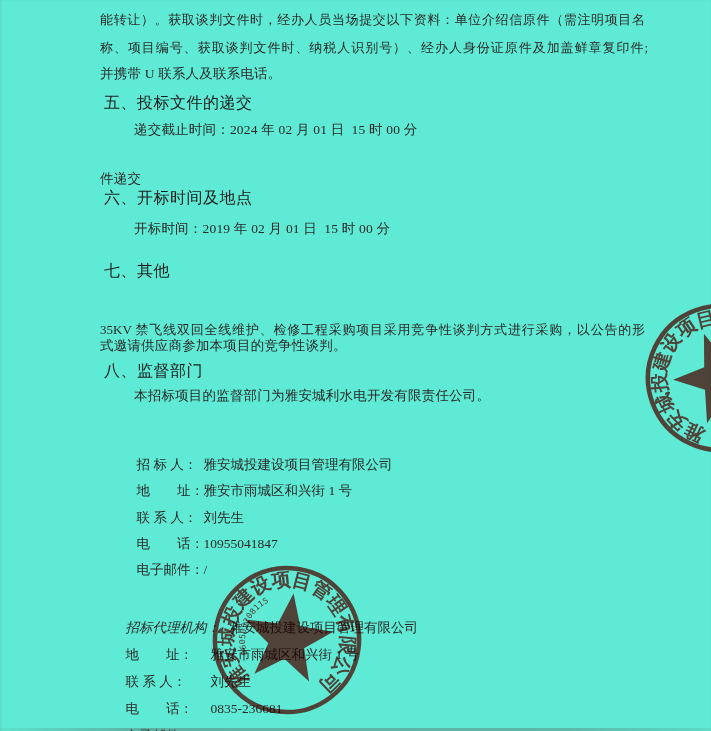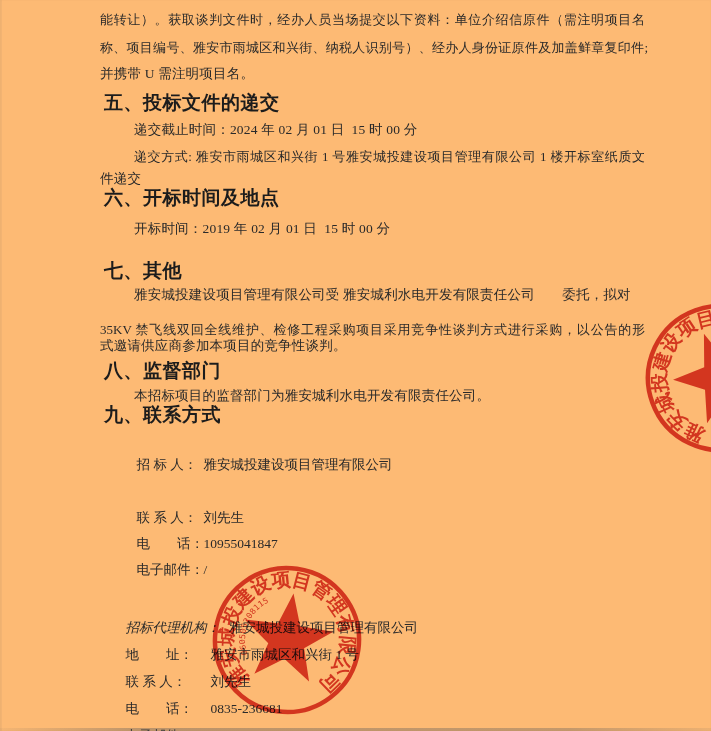--- a/index.html
+++ b/index.html
@@ -1,19 +1,19 @@
 <!DOCTYPE html>
 <html><head>
 <meta charset="utf-8">
 <style>
   html,body{margin:0;padding:0;background:#e8e8e8;}
   .page{
     position:relative;
     width:711px;height:731px;
-    background:#fdba74;
+    background:#5eead4;
     overflow:hidden;
     font-family:"Liberation Serif","DejaVu Serif",serif;
     color:#2a2a2a;
     box-shadow:inset 0 0 2px rgba(0,0,0,0.05);
   }
   .line{
     position:absolute;
     white-space:pre;
     font-size:13.5px;
     line-height:20px;
@@ -21,22 +21,22 @@
     color:#2a2a2a;
   }
   .just{
     white-space:normal;
     font-size:13px;
     text-align:justify;
     text-align-last:justify;
     letter-spacing:0;
   }
   .heading{
-    font-weight:bold;
-    font-size:19px;
+    font-weight:normal;
+    font-size:16px;
     line-height:22px;
     color:#1c1c1c;
     letter-spacing:0.5px;
   }
   .c-row{position:absolute;white-space:pre;font-size:13.5px;line-height:20px;color:#2a2a2a;}
   .c-label{display:inline-block;vertical-align:top;}
   .c1 .c-label{width:67px;}
   .c2 .c-label{width:85px;}
   .c2.first .c-label{width:auto;margin-right:9px;font-style:italic;}
   .stamp{
@@ -56,43 +56,43 @@
     position:absolute;left:0;top:0;bottom:0;width:2px;
     background:rgba(100,100,100,0.07);
   }
 </style>
 </head>
 <body>
 
 <div class="page">
 
   <div class="line just" style="top:10px;left:100px;width:545px;">能转让）。获取谈判文件时，经办人员当场提交以下资料：单位介绍信原件（需注明项目名</div>
-  <div class="line just" style="top:38px;left:100px;width:548px;">称、项目编号、雅安市雨城区和兴街、纳税人识别号）、经办人身份证原件及加盖鲜章复印件;</div>
-  <div class="line" style="top:64px;left:100px;">并携带 U 需注明项目名。</div>
+  <div class="line just" style="top:38px;left:100px;width:548px;">称、项目编号、获取谈判文件时、纳税人识别号）、经办人身份证原件及加盖鲜章复印件;</div>
+  <div class="line" style="top:64px;left:100px;">并携带 U 联系人及联系电话。</div>
 
   <div class="line heading" style="top:92px;left:104px;">五、投标文件的递交</div>
   <div class="line" style="top:120px;left:134px;">递交截止时间：2024 年 02 月 01 日  15 时 00 分</div>
-  <div class="line just" style="top:147px;left:134px;width:511px;">递交方式: 雅安市雨城区和兴街 1 号雅安城投建设项目管理有限公司 1 楼开标室纸质文</div>
   <div class="line" style="top:169px;left:100px;">件递交</div>
 
   <div class="line heading" style="top:187px;left:104px;">六、开标时间及地点</div>
   <div class="line" style="top:219px;left:134px;">开标时间：2019 年 02 月 01 日  15 时 00 分</div>
 
   <div class="line heading" style="top:260px;left:104px;">七、其他</div>
-  <div class="line" style="top:285px;left:134px;">雅安城投建设项目管理有限公司受 雅安城利水电开发有限责任公司　　委托，拟对</div>
   <div class="line just" style="top:312px;left:100px;width:545px;margin-top:8px;">35KV 禁飞线双回全线维护、检修工程采购项目采用竞争性谈判方式进行采购，以公告的形</div>
   <div class="line" style="top:336px;left:100px;">式邀请供应商参加本项目的竞争性谈判。</div>
 
   <div class="line" style="top:386px;left:134px;">本招标项目的监督部门为雅安城利水电开发有限责任公司。</div>
   <div class="line heading" style="top:360px;left:104px;">八、监督部门</div>
 
-  <div class="line heading" style="top:404px;left:104px;">九、联系方式</div>
 
   <div class="c-row c1" style="top:435px;left:123px;">
     <span class="c-label">招 标 人：</span><span>雅安城投建设项目管理有限公司</span>
+  </div>
+  <div class="c-row c1" style="top:461px;left:123px;">
+    <span class="c-label">地　　址：</span><span>雅安市雨城区和兴街 1 号</span>
   </div>
   <div class="c-row c1" style="top:488px;left:123px;">
     <span class="c-label">联 系 人：</span><span>刘先生</span>
   </div>
   <div class="c-row c1" style="top:514px;left:123px;">
     <span class="c-label">电　　话：</span><span>10955041847</span>
   </div>
   <div class="c-row c1" style="top:540px;left:123px;">
     <span class="c-label">电子邮件：</span><span>/</span>
   </div>

